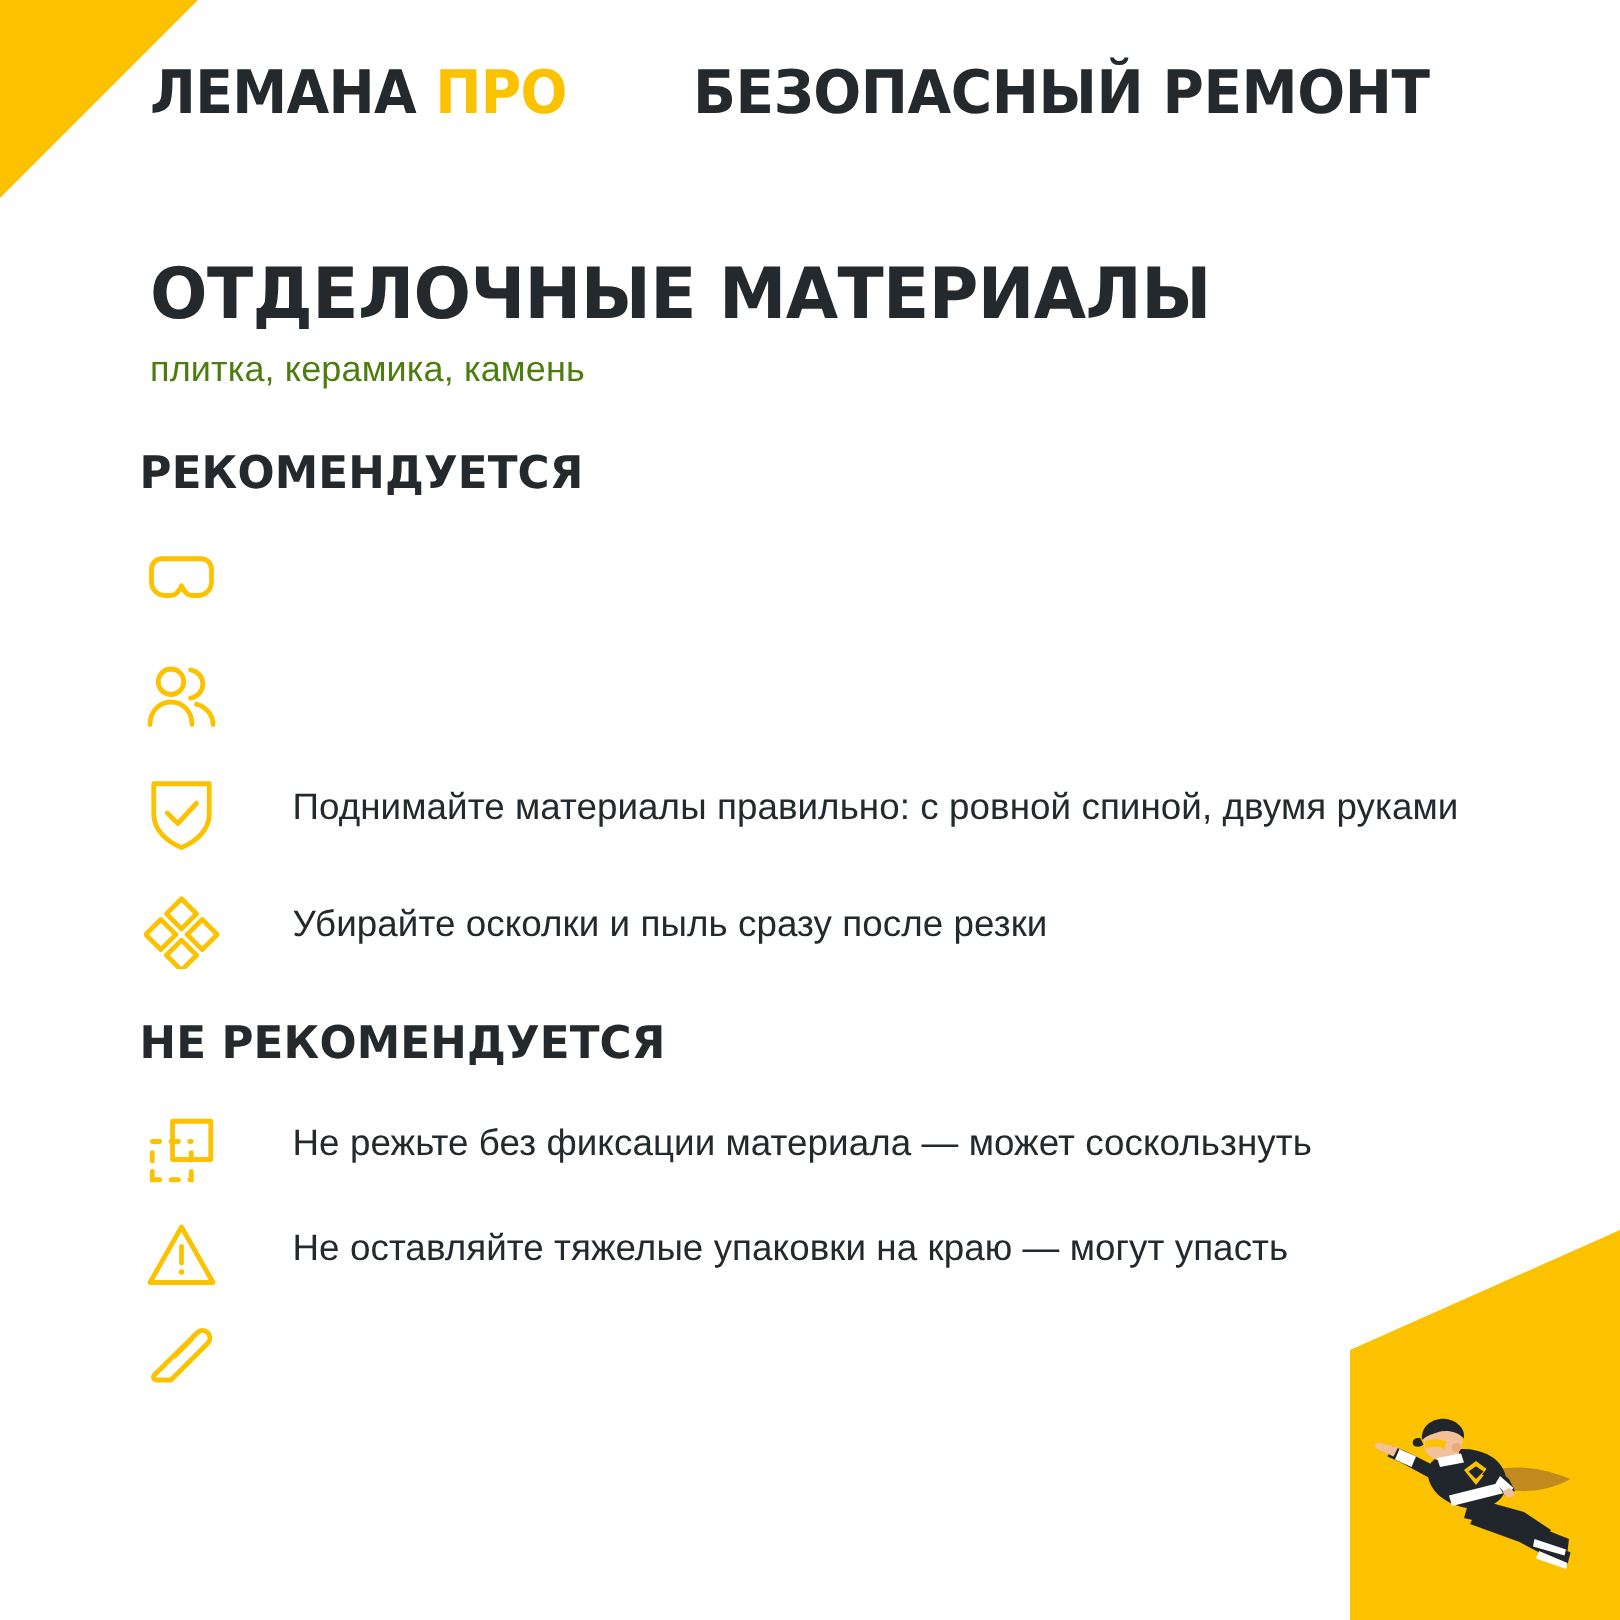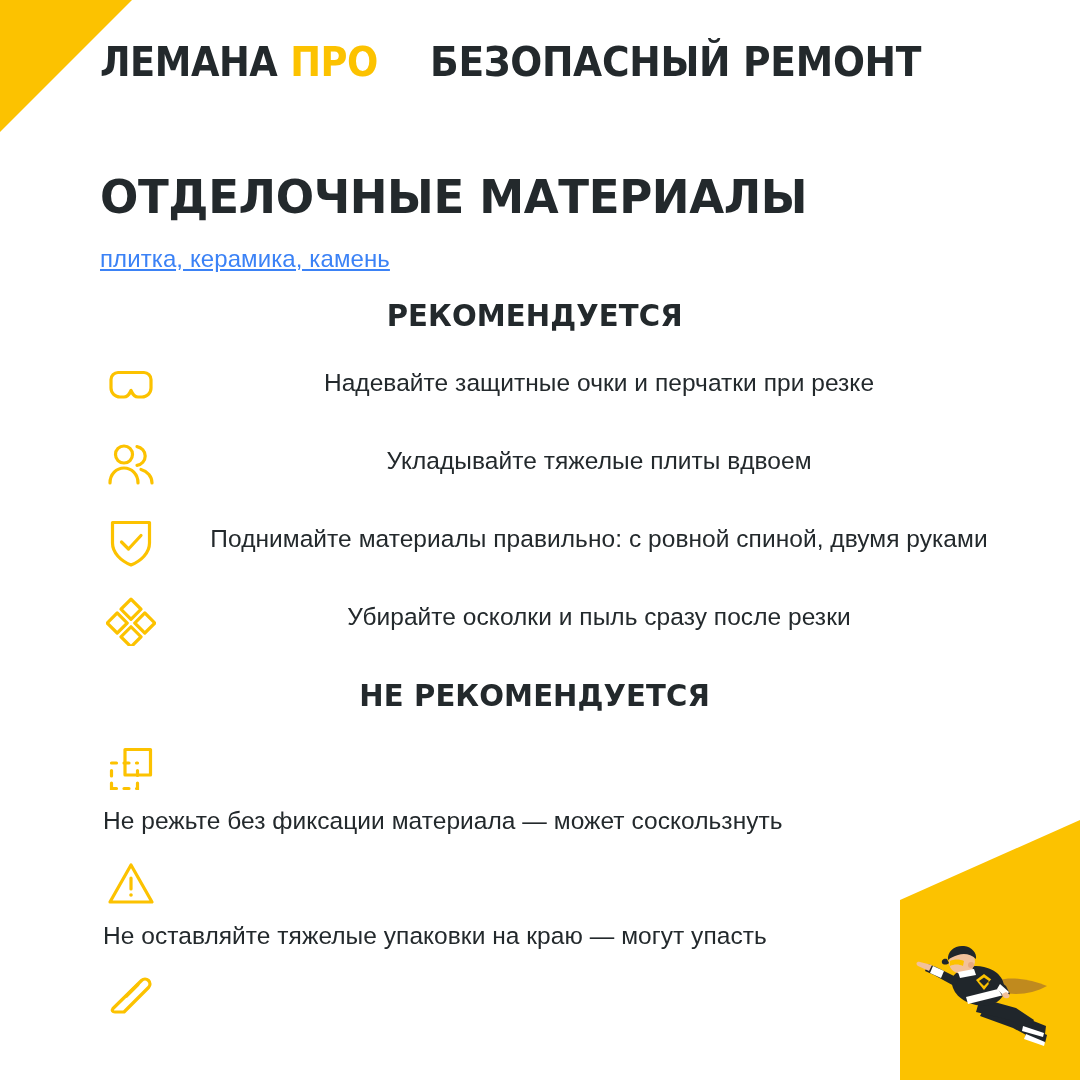--- a/index.html
+++ b/index.html
@@ -36,21 +36,21 @@
     clip-path: polygon(100% 0, 100% 100%, 0 100%, 0 30.8%);
   }
 
   
   .header {
     position: absolute;
     left: 100px;
     top: 42px;
     display: flex;
     align-items: flex-start;
-    gap: 28px;
+    gap: 60px;
   }
   .logo {
     display: flex;
     align-items: baseline;
     gap: 14px;
     font-family: "DejaVu Sans", sans-serif;
     font-weight: 700;
     font-size: 40px;
     letter-spacing: -0.5px;
     line-height: 1;
@@ -86,34 +86,32 @@
     font-weight: 700;
     font-size: 47px;
     line-height: 1.05;
     letter-spacing: -0.4px;
     color: #23292C;
     white-space: nowrap;
     transform: scaleX(0.96);
     transform-origin: left center;
   }
   .page-subtitle {
-    margin: 24px 0 0 0;
+    margin: 12px 0 0 0;
     font-size: 24px;
     font-weight: 400;
-    color: #3b82f6;
+    color: #4d7c0f;
     letter-spacing: 0.1px;
-    text-decoration: underline;
   }
 
   
   .section {
     position: absolute;
-    left: 103px;
+    left: 93px;
     width: 890px;
-    text-align: center;
   }
   .section--do    { top: 298px; }
   .section--dont  { top: 678px; }
 
   .section-heading {
     margin: 0 0 26px 0;
     font-family: "DejaVu Sans", sans-serif;
     font-weight: 700;
     font-size: 30px;
     letter-spacing: 0.1px;
@@ -150,21 +148,21 @@
     flex: 1 1 auto;
     font-size: 24.5px;
     line-height: 1.38;
     color: #23292C;
     letter-spacing: 0.05px;
     padding-top: 7px;
     max-width: 790px;
   }
 
   
-  .section--dont .item { margin-bottom: 16px; flex-direction: column; }
+  .section--dont .item { margin-bottom: 16px; }
 
   
   .hero-figure {
     position: absolute;
     right: 16px;
     bottom: 28px;
     width: 150px;
     height: 110px;
   }
 </style>
@@ -192,33 +190,31 @@
   <div class="section section--do">
     <h2 class="section-heading">РЕКОМЕНДУЕТСЯ</h2>
     <ul class="item-list">
 
       <li class="item">
         <span class="item-icon">
           <svg width="48" height="34" viewBox="0 0 48 34" fill="none">
             <path d="M4 9.5 C4 5.6 7.1 2.5 11 2.5 H37 C40.9 2.5 44 5.6 44 9.5 V18 C44 23 40 27 35 27 H31 C27.5 27 25.5 24 24 20.5 C22.5 24 20.5 27 17 27 H13 C8 27 4 23 4 18 Z" stroke="#FCC200" stroke-width="3.2" stroke-linejoin="round"></path>
           </svg>
         </span>
-        <span class="item-text">Надевайте защитные очки и перчатки при резке</span>
       </li>
 
       <li class="item">
         <span class="item-icon">
           <svg width="48" height="46" viewBox="0 0 48 46" fill="none">
             <circle cx="17" cy="12.5" r="8.5" stroke="#FCC200" stroke-width="3.2"></circle>
             <path d="M3 41 C3 32 9.5 26 17 26 C24.5 26 31 32 31 41" stroke="#FCC200" stroke-width="3.2" stroke-linecap="round"></path>
             <path d="M30 4.6 C34.6 5.3 38.2 9.3 38.2 14 C38.2 18.8 34.6 22.8 30 23.4" stroke="#FCC200" stroke-width="3.2" stroke-linecap="round"></path>
             <path d="M34 27.5 C40.5 29.2 45 34.6 45 41" stroke="#FCC200" stroke-width="3.2" stroke-linecap="round"></path>
           </svg>
         </span>
-        <span class="item-text">Укладывайте тяжелые плиты вдвоем</span>
       </li>
 
       <li class="item">
         <span class="item-icon">
           <svg width="44" height="50" viewBox="0 0 44 50" fill="none">
             <path d="M3.5 4.5 H40.5 V25 C40.5 35 32 43 22 47 C12 43 3.5 35 3.5 25 Z" stroke="#FCC200" stroke-width="3.2" stroke-linejoin="round"></path>
             <path d="M12.5 24 L19.5 31 L32 17.5" stroke="#FCC200" stroke-width="3.2" stroke-linecap="round" stroke-linejoin="round"></path>
           </svg>
         </span>
         <span class="item-text">Поднимайте материалы правильно: с ровной спиной, двумя руками</span>

